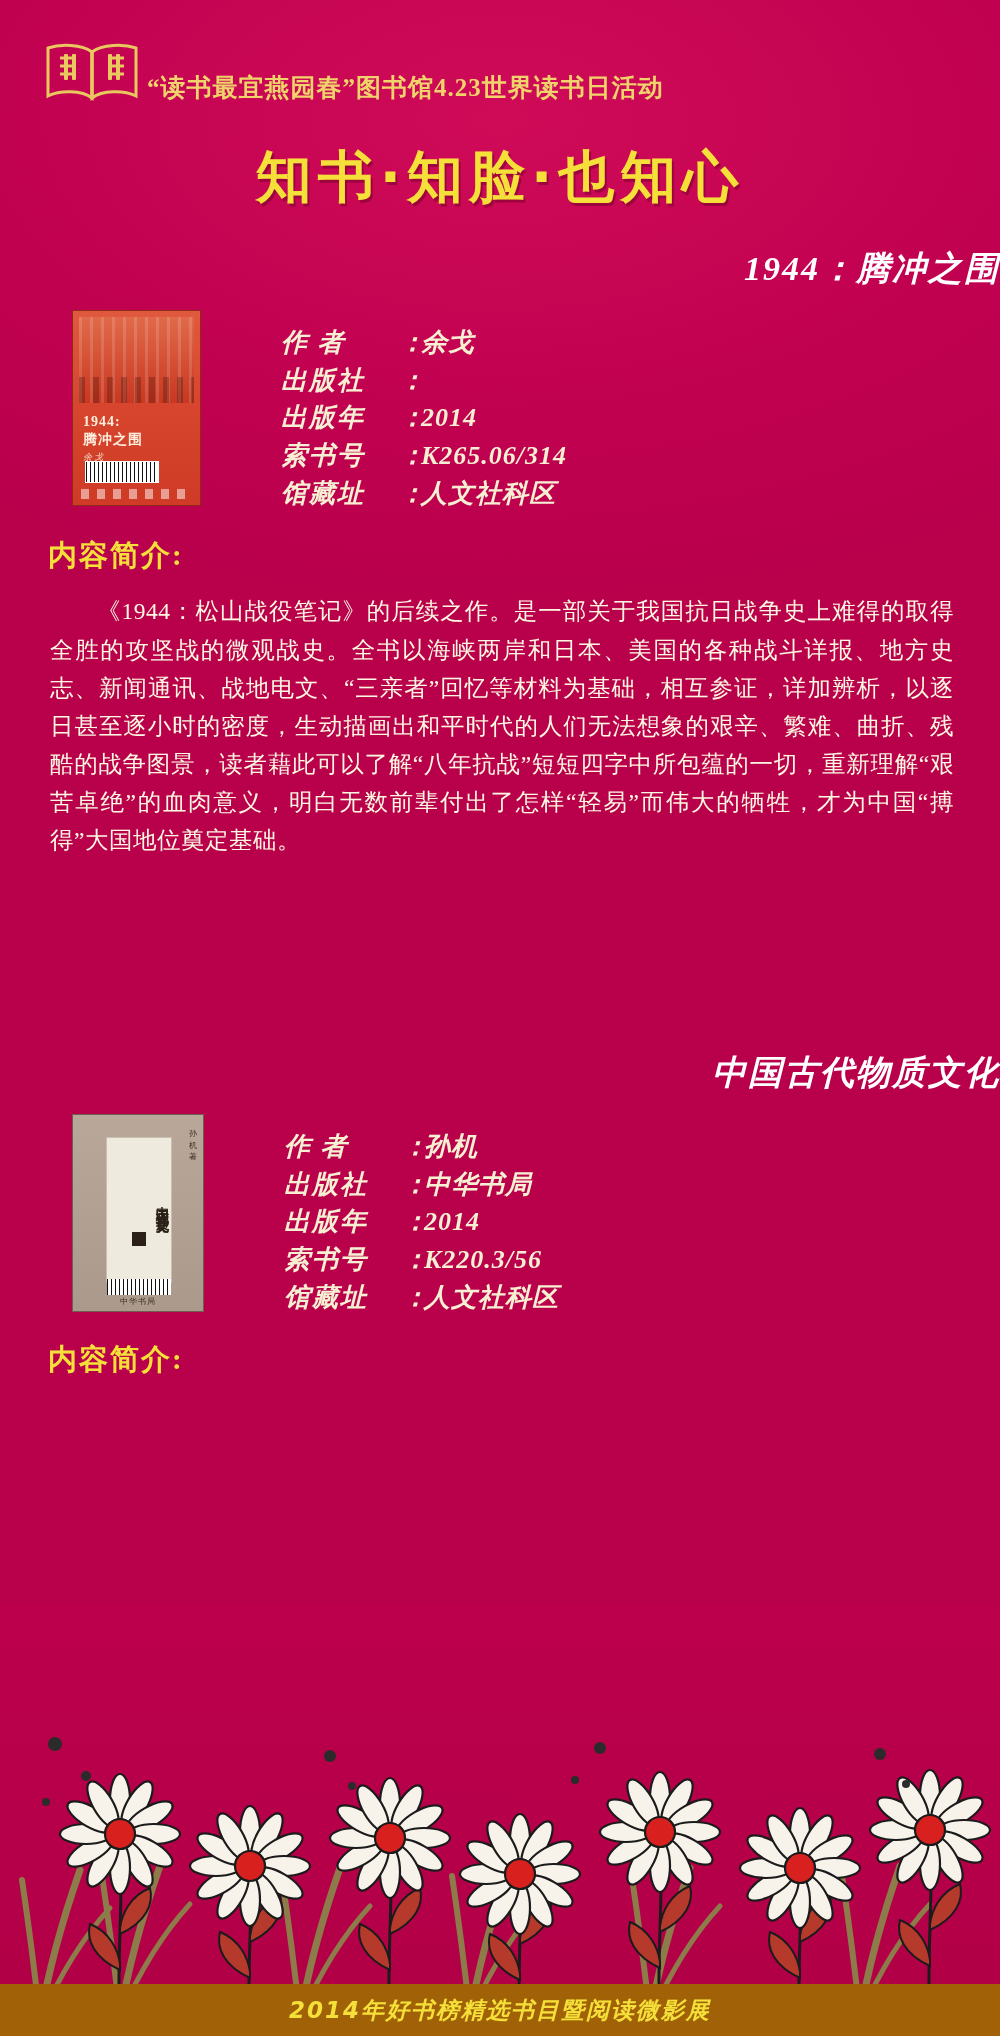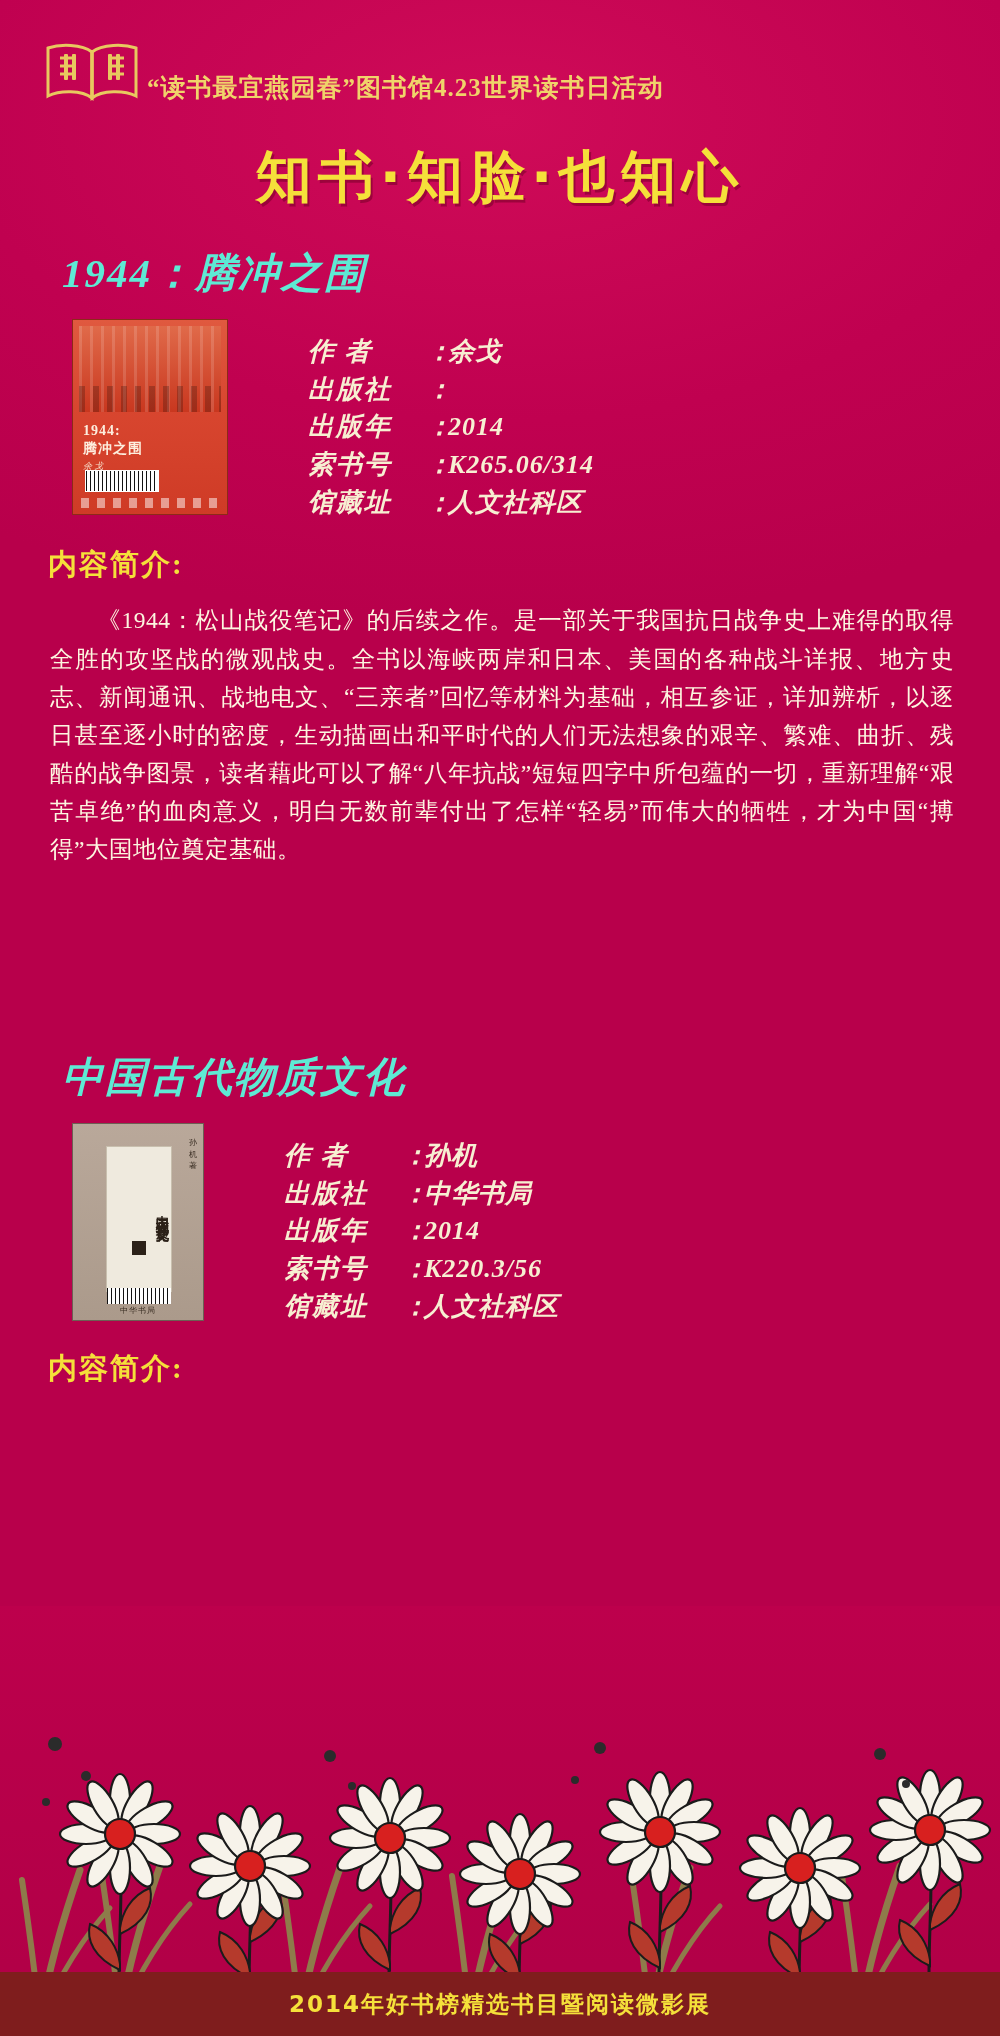--- a/index.html
+++ b/index.html
@@ -38,23 +38,24 @@
     position:absolute; top:140px; left:0; right:0; text-align:center;
     font-size:56px; font-weight:bold; color:#f5e03a;
     letter-spacing:6px;
     font-family:"DejaVu Sans", sans-serif;
     text-shadow:2px 3px 0 rgba(120,0,40,.55);
   }
 
   
   .book { position:absolute; left:0; right:0; }
   .book-title {
-    color:#5eead4; font-size:41px; font-weight:bold; font-style:italic;
+    color:#ffffff; font-size:34px; font-weight:bold; font-style:italic;
     margin-left:62px; letter-spacing:2px;
     font-family:"Liberation Serif", serif;
+    text-align:right;
   }
   .book-row { display:flex; margin-top:18px; margin-left:72px; }
   .cover-wrap { flex:0 0 auto; }
   .meta { margin-left:80px; padding-top:14px; }
   .meta-line {
     display:flex; align-items:baseline;
     color:#f7efd2; font-size:26px; line-height:1.45;
     font-style:italic; font-weight:bold;
     font-family:"Liberation Serif", serif;
     white-space:nowrap;
@@ -69,21 +70,21 @@
   }
   .intro-body {
     color:#fdf6e0; font-size:23.5px; line-height:1.62;
     margin:16px 46px 0 50px; text-align:justify; text-indent:2em;
     font-family:"Liberation Serif", serif;
     letter-spacing:0.5px;
   }
 
   
   .cover1 {
-    width:156px; height:196px; position:relative;
+    width:129px; height:196px; position:relative;
     background:linear-gradient(180deg,#e0593f 0%, #d8462f 45%, #cf3b26 100%);
     border:1px solid #8d2a18; overflow:hidden;
   }
   .cover1 .photo {
     position:absolute; top:6px; left:6px; right:6px; height:86px;
     background:
       repeating-linear-gradient(90deg, rgba(255,255,255,.14) 0 3px, rgba(0,0,0,0) 3px 11px),
       linear-gradient(180deg,#e06a4a 0%, #c9371f 100%);
   }
   .cover1 .photo:after{
@@ -142,23 +143,23 @@
   }
   .cover2 .pub {
     position:absolute; left:0; right:0; bottom:4px; text-align:center;
     color:#3b2f24; font-size:8px; letter-spacing:1px;
   }
 
   
   .flowers { position:absolute; left:0; bottom:0; width:1000px; height:420px; }
 
   .footer-bar {
-    position:absolute; left:0; right:0; bottom:0; height:64px;
-    background:#7f1d1d;
-    display:flex; align-items:center; justify-content:center;
+    position:absolute; left:0; right:0; bottom:0; height:52px;
+    background:#a16207;
+    display:flex; align-items:center; justify-content:center;font-style:italic;
   }
   .footer-text {
     color:#f5e03a; font-size:23px; font-weight:bold; letter-spacing:2px;
     font-family:"DejaVu Sans", sans-serif;
   }
 </style>
 </head>
 <body>
 
 <div class="bg"></div>

